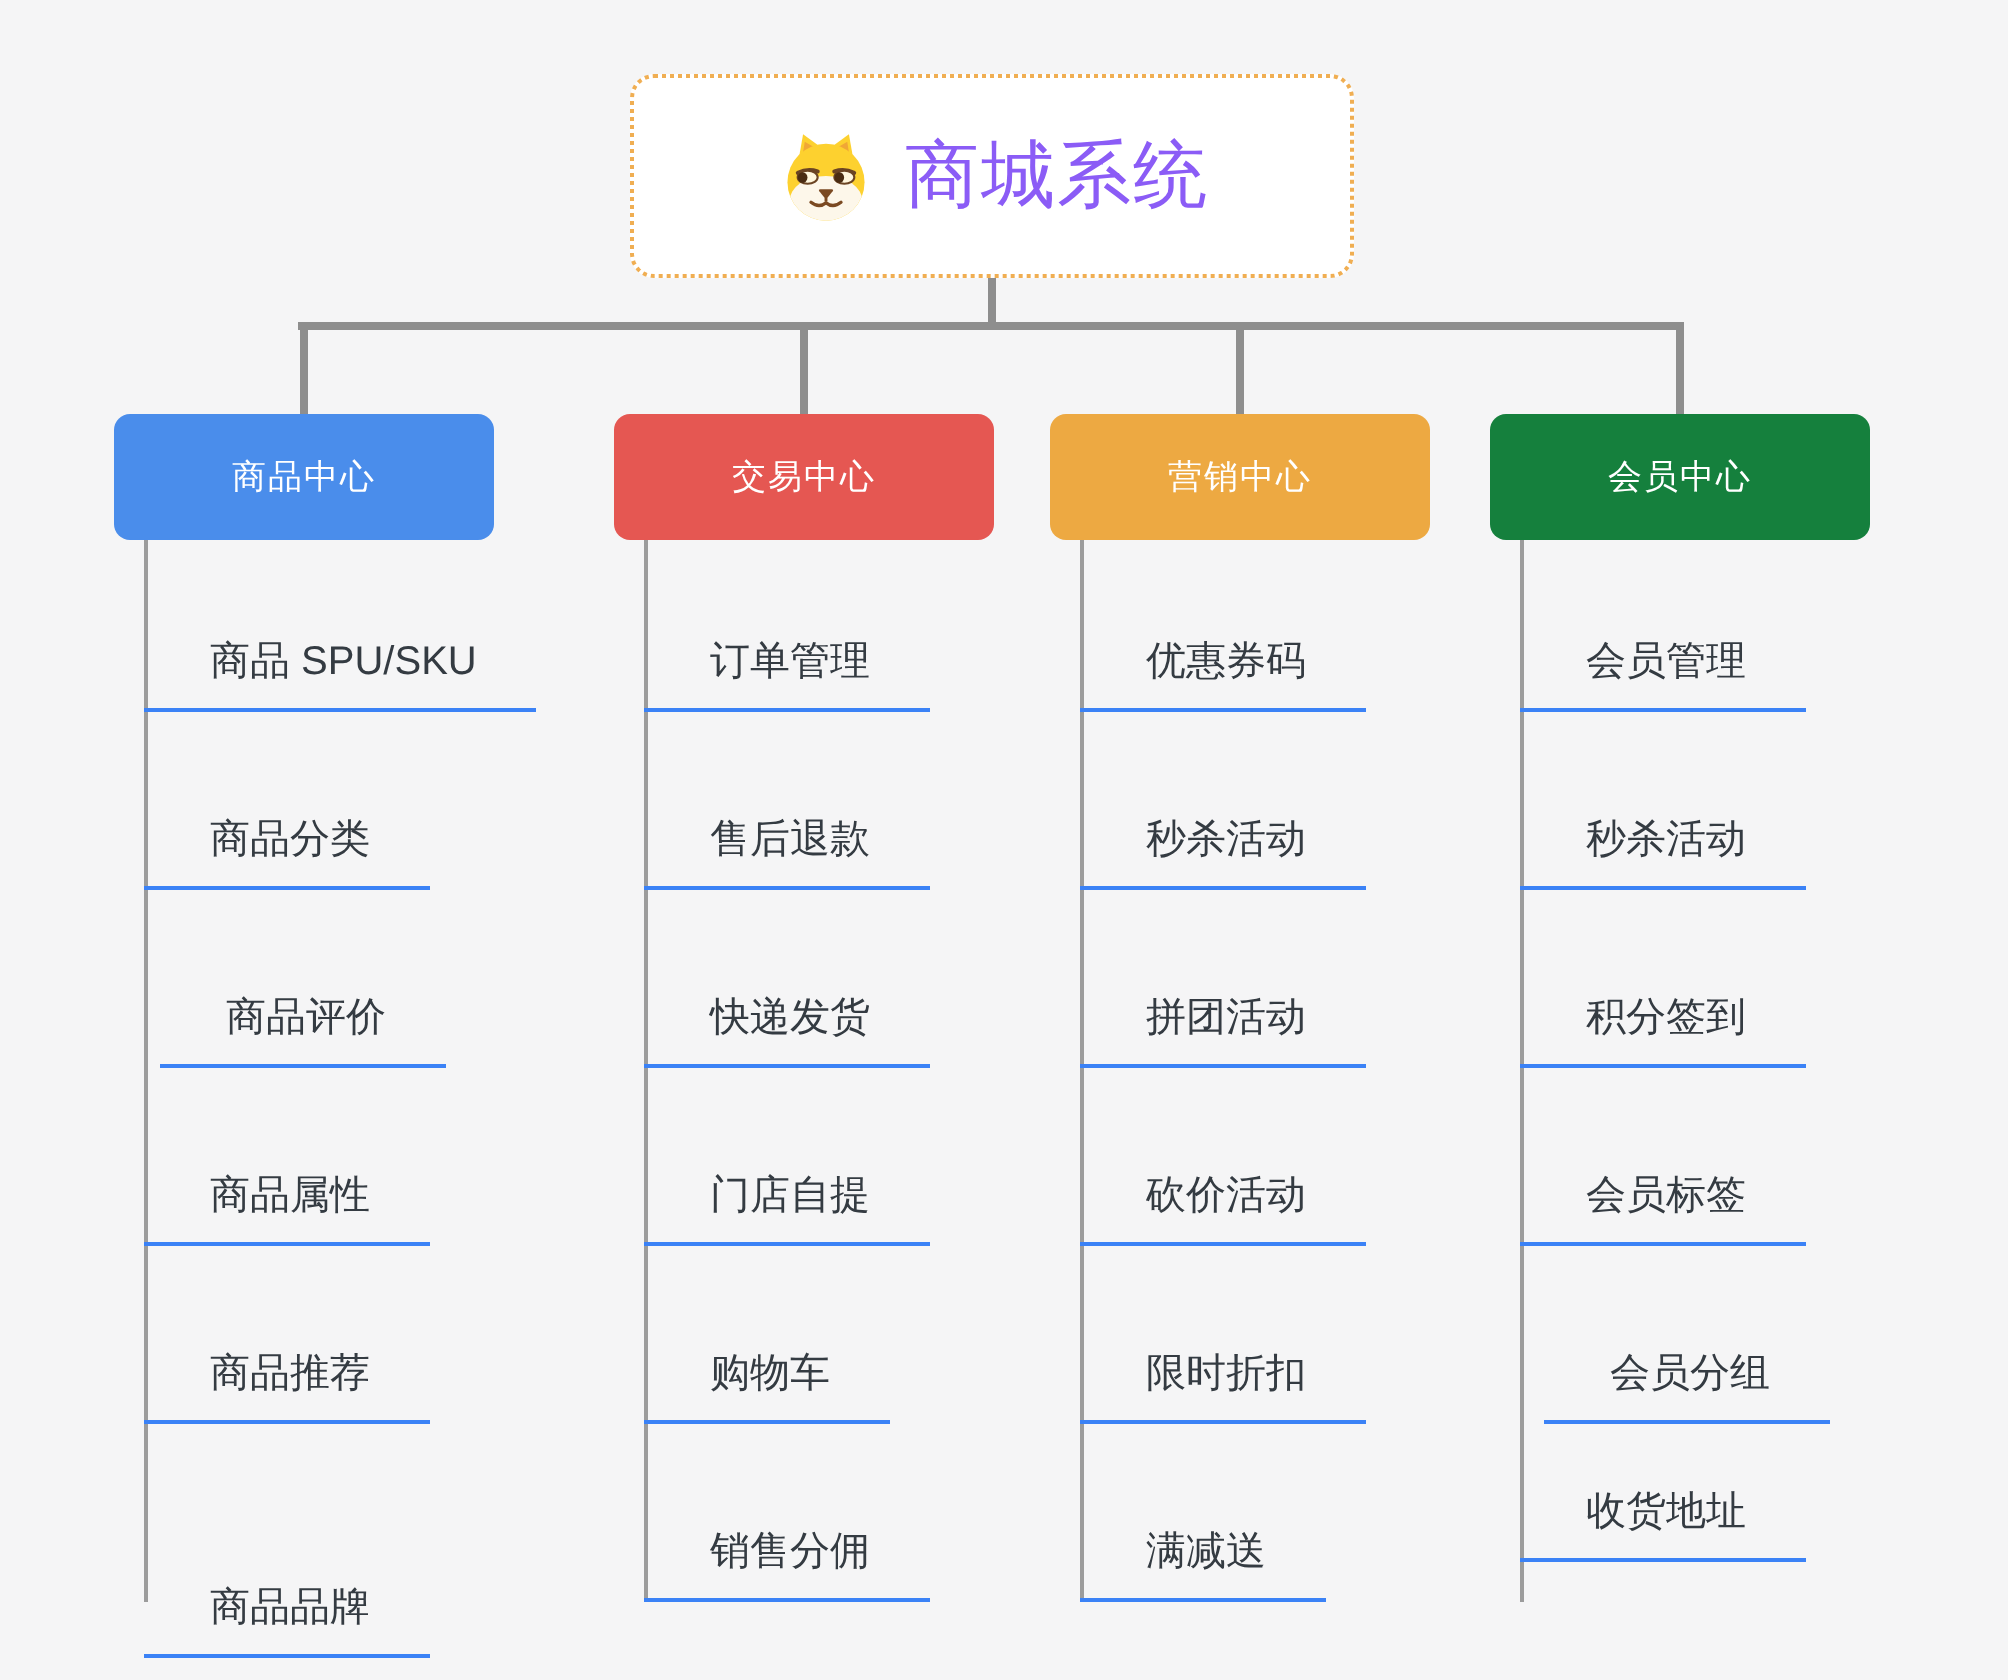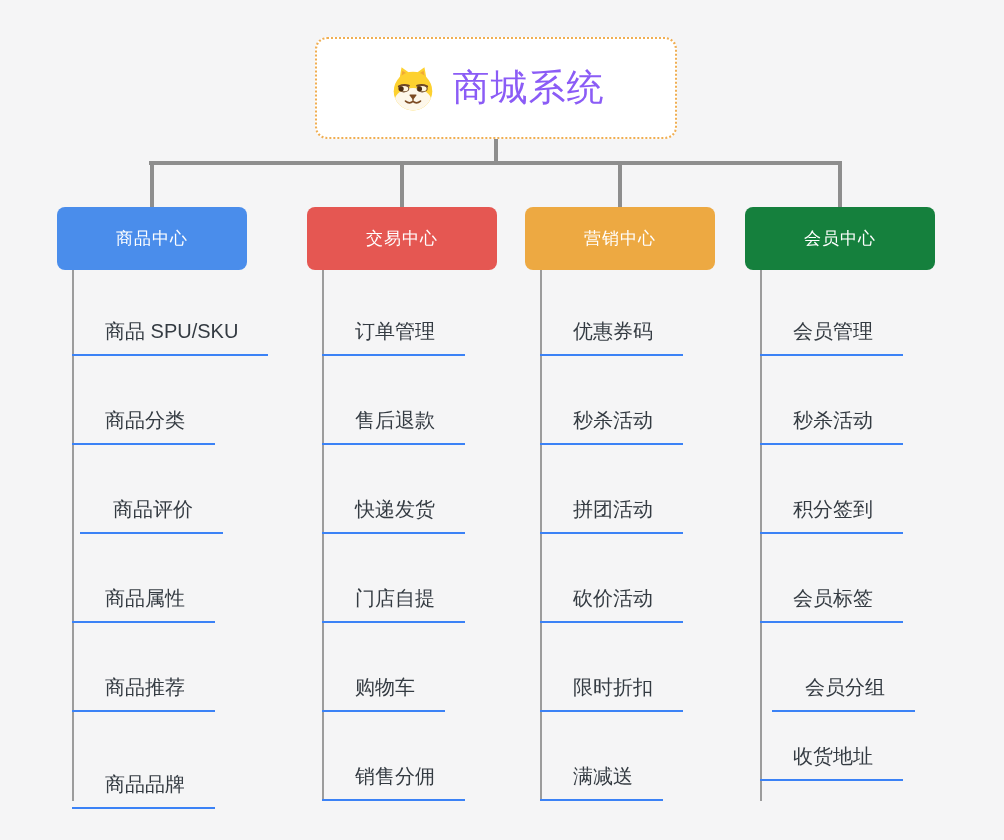--- a/index.html
+++ b/index.html
@@ -65,21 +65,21 @@
 
   <div id="branches">
       <div class="line" style="left: 150px; top: 161px; width: 4px; height: 46px;"></div>
       <div class="branch" style="left: 57px; top: 207px; background: rgb(74, 141, 235);">商品中心</div>
       <div class="trunk" style="left: 72px; top: 270px; height: 531px;"></div>
       <div class="leaf" style="left: 72px; top: 317px;">商品 SPU/SKU</div>
       <div class="leaf" style="left: 72px; top: 406px;">商品分类</div>
       <div class="leaf" style="left: 80px; top: 495px;">商品评价</div>
       <div class="leaf" style="left: 72px; top: 584px;">商品属性</div>
       <div class="leaf" style="left: 72px; top: 673px;">商品推荐</div>
-      <div class="leaf" style="left: 72px; top: 770px;">商品品牌</div>
+      <div class="leaf" style="left: 72px; top: 790px;">商品品牌</div>
       <div class="line" style="left: 400px; top: 161px; width: 4px; height: 46px;"></div>
       <div class="branch" style="left: 307px; top: 207px; background: rgb(229, 87, 82);">交易中心</div>
       <div class="trunk" style="left: 322px; top: 270px; height: 531px;"></div>
       <div class="leaf" style="left: 322px; top: 317px;">订单管理</div>
       <div class="leaf" style="left: 322px; top: 406px;">售后退款</div>
       <div class="leaf" style="left: 322px; top: 495px;">快递发货</div>
       <div class="leaf" style="left: 322px; top: 584px;">门店自提</div>
       <div class="leaf" style="left: 322px; top: 673px;">购物车</div>
       <div class="leaf" style="left: 322px; top: 762px;">销售分佣</div>
       <div class="line" style="left: 618px; top: 161px; width: 4px; height: 46px;"></div>

